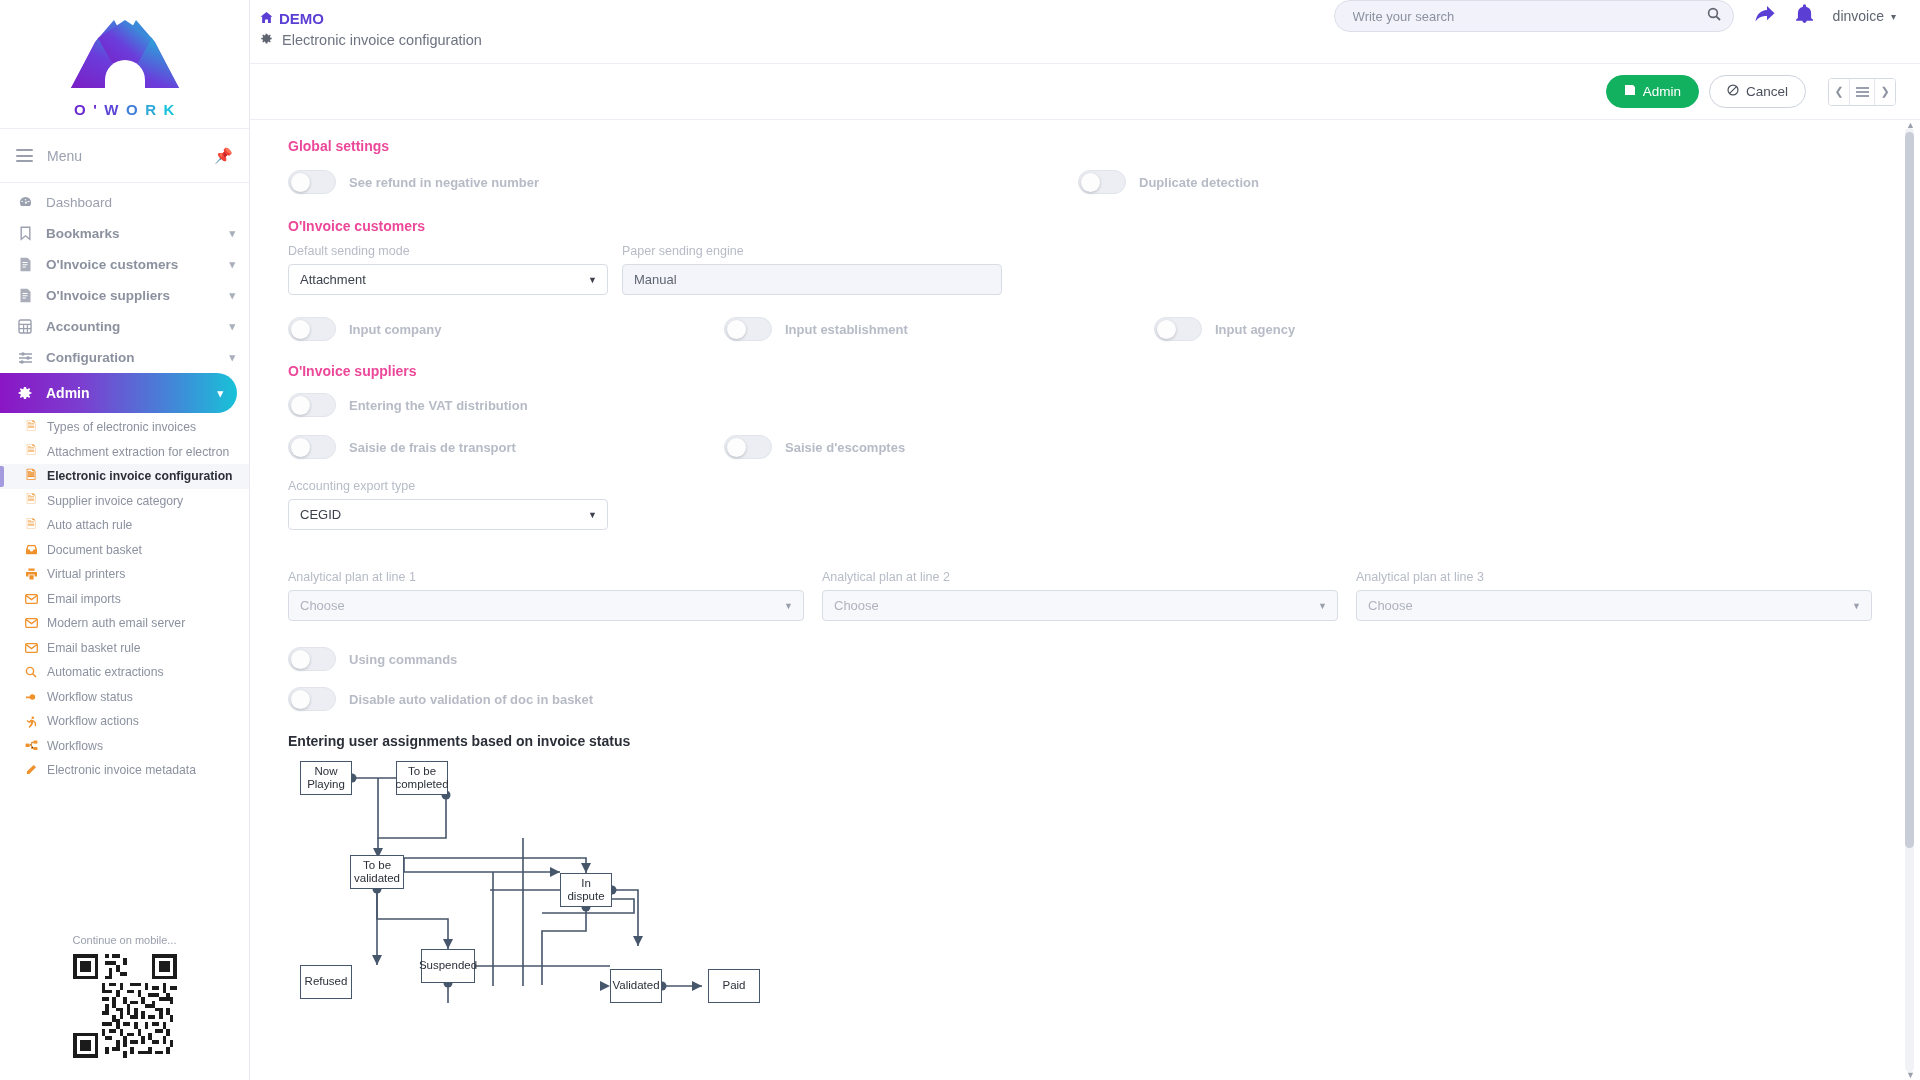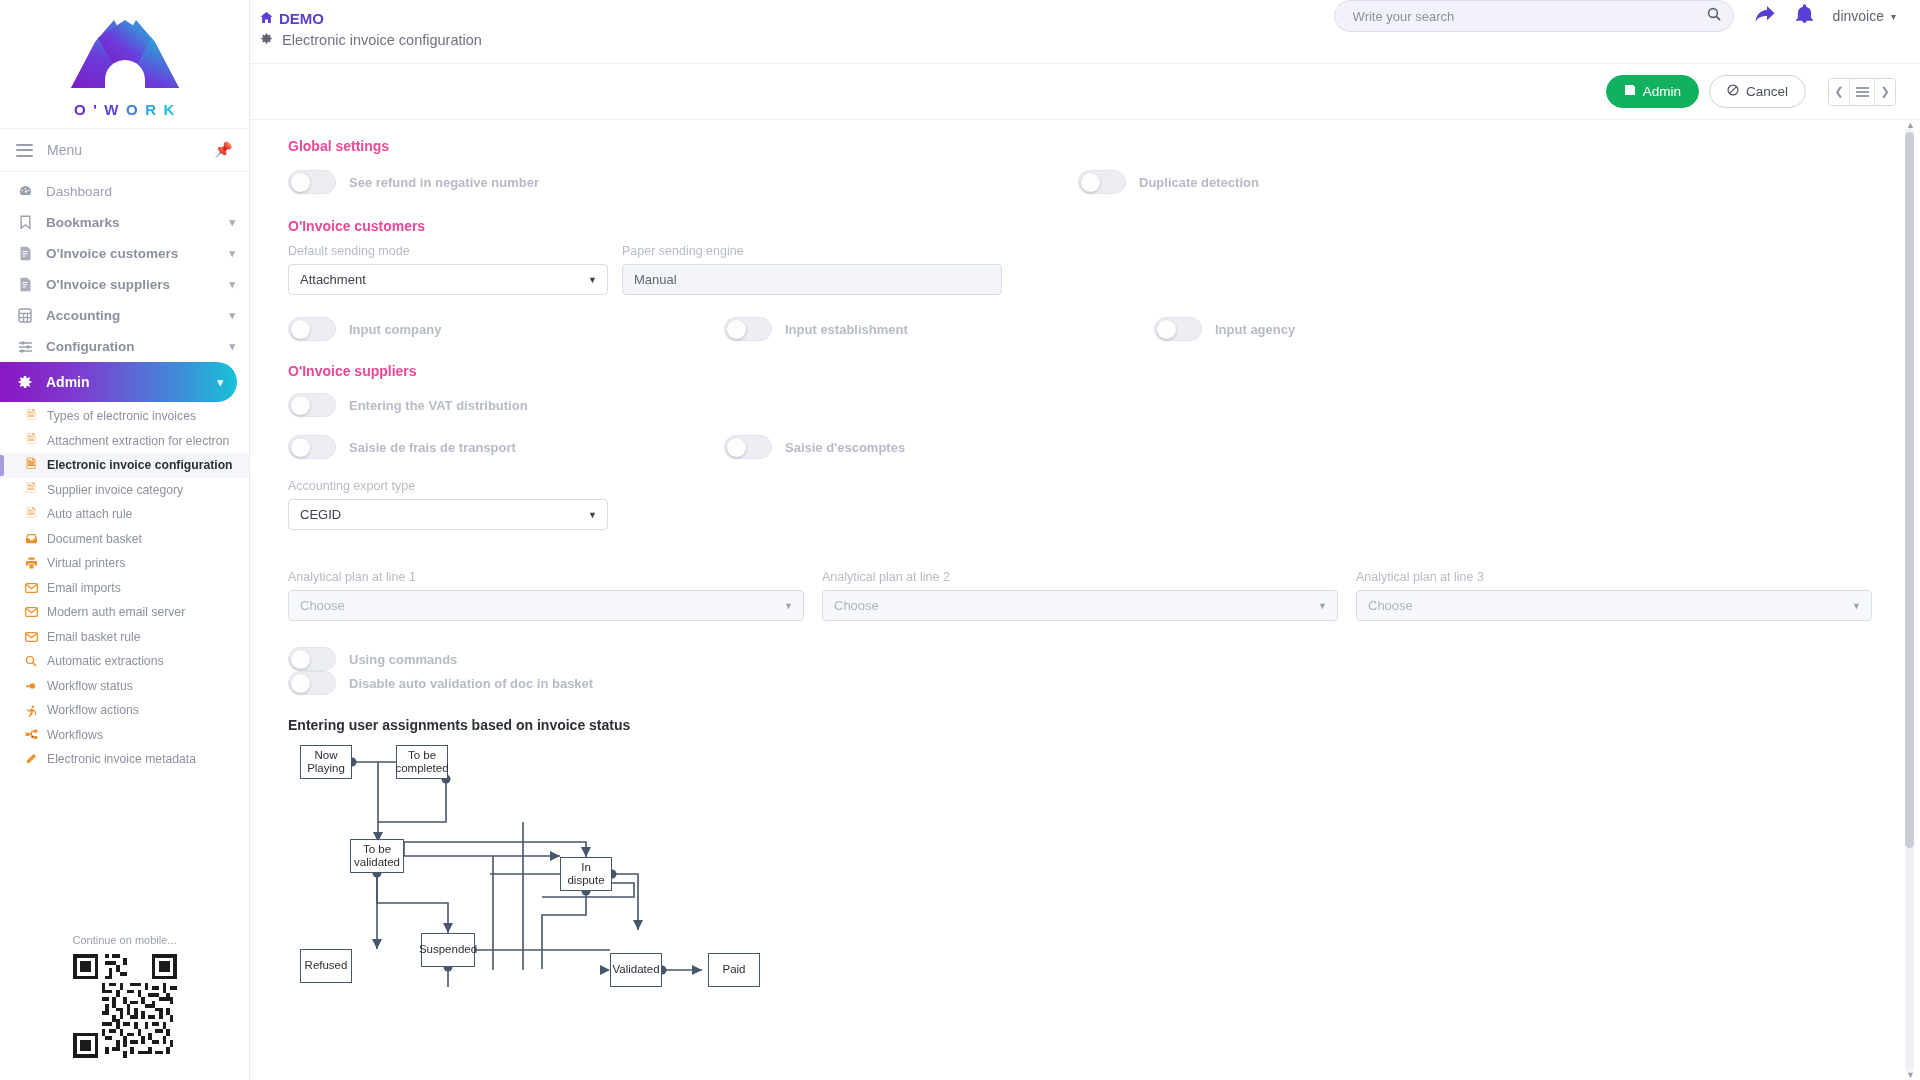--- a/index.html
+++ b/index.html
@@ -16,21 +16,21 @@
     border-right: 1px solid #e8eaf0; position: relative; flex: 0 0 250px;
     display: flex; flex-direction: column;
   }
   .logo-area { height: 128px; display: flex; flex-direction: column;
     align-items: center; justify-content: center; padding-top: 8px; }
   .logo-mark { width: 114px; height: 76px; }
   .logo-word { display: flex; gap: 7px; margin-top: 7px; }
   .logo-word span { font-size: 15px; font-weight: 700; letter-spacing: .5px; }
 
   .menu-row {
-    height: 44px; display: flex; align-items: center; padding: 0 16px;
+    height: 55px; display: flex; align-items: center; padding: 0 16px;
     border-top: 1px solid #eceef3; border-bottom: 1px solid #eceef3;
     gap: 14px;
   }
   .burger { width: 17px; height: 13px; display:flex; flex-direction:column;
     justify-content: space-between; }
   .burger i { display:block; height:2px; background:#9aa0ae; border-radius:2px; }
   .menu-label { font-size: 14px; color: #9aa0ae; flex: 1; }
   .pin-icon { color: #5b3fd4; font-size: 15px; }
 
   .nav-list { padding-top: 4px; }
@@ -673,21 +673,21 @@
           </div>
           <div>
             <label class="field-label">Analytical plan at line 3</label>
             <div class="ctrl disabled">
               <span>Choose</span>
               <span class="caret">▼</span>
             </div>
           </div>
         </div>
 
-        <div class="toggle-row" style="margin-bottom:0">
+        <div class="toggle-row" style="margin-bottom:16px">
           <span class="toggle"></span>
           <span class="toggle-label">Using commands</span>
         </div>
         <div class="toggle-row" style="">
           <span class="toggle"></span>
           <span class="toggle-label">Disable auto validation of doc in basket</span>
         </div>
 
         <div class="wf-title">Entering user assignments based on invoice status</div>
 

